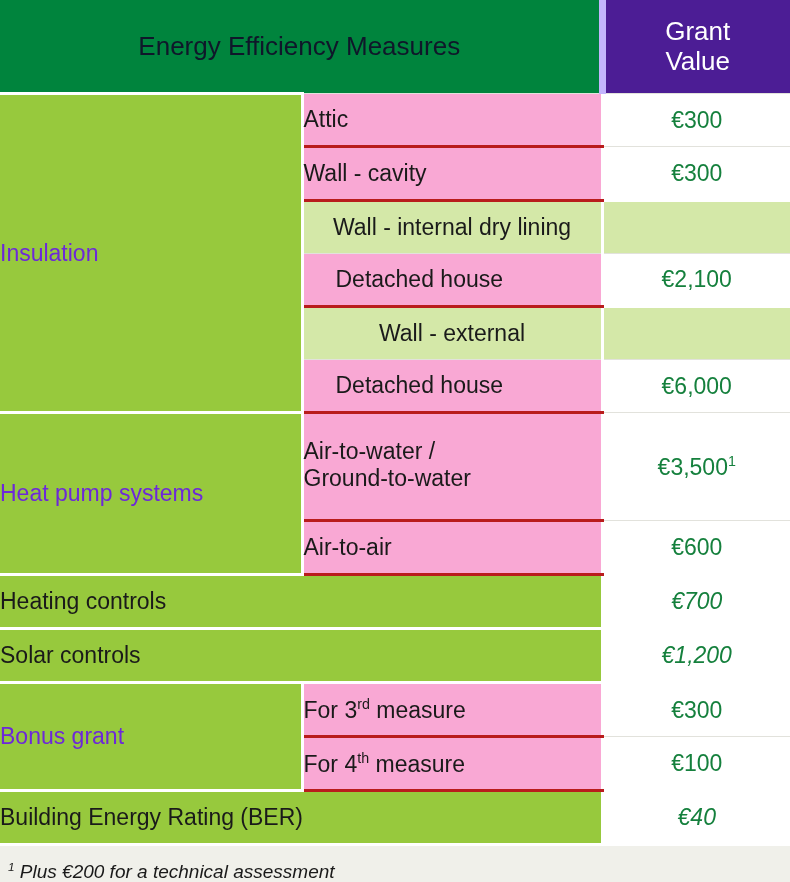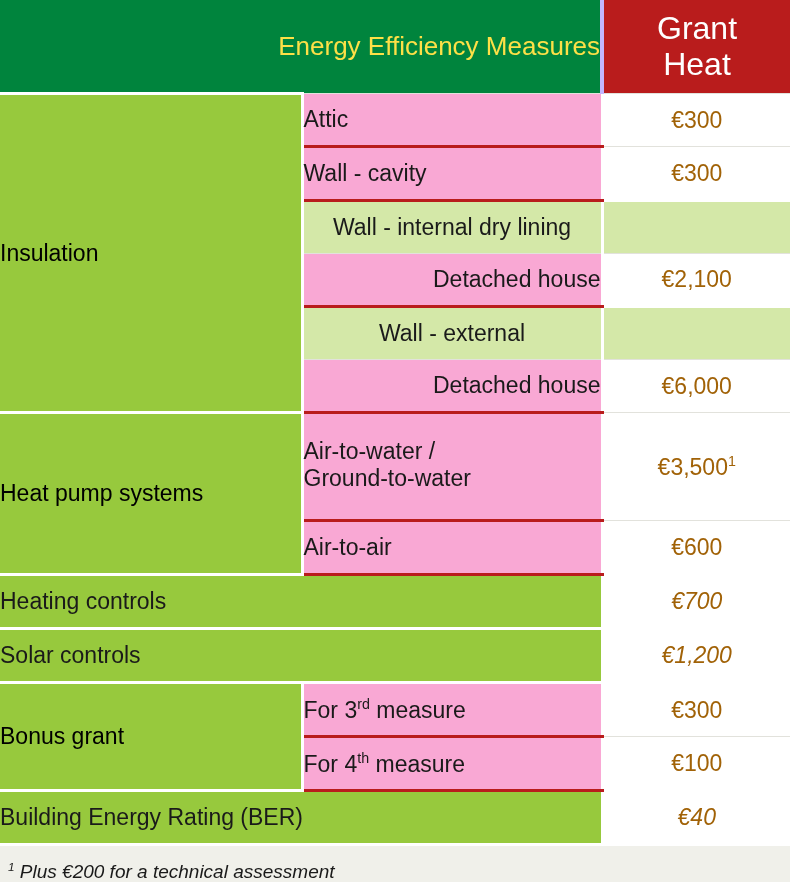--- a/index.html
+++ b/index.html
@@ -29,80 +29,80 @@
     vertical-align: middle;
   }
   
   col.c1 { width: 302px; }
   col.c2 { width: 300px; }
   col.c3 { width: 188px; }
 
   
   .hdr-measures {
     background: #00843d;
-    color: #fde047;
+    color: #0f172a;
     font-size: 26px;
     height: 92px;
     padding: 0 0 0 14px;
-    text-align: right;
+    text-align: center;
     font-weight: normal;
-    border-right: 4px solid #c4b5fd;
+    border-right: 7px solid #c4b5fd;
   }
   .hdr-grant {
-    background: #b91c1c;
+    background: #4c1d95;
     color: #ffffff;
-    font-size: 32px;
+    font-size: 26px;
     height: 92px;
     text-align: center;
     font-weight: normal;
     line-height: 1.12;
   }
   .hdr-grant .l1, .hdr-grant .l2 { display: block; }
 
   
   .cat {
     background: #97c93d;
-    color: #000000;
+    color: #6d28d9;
     font-size: 23px;
     padding-left: 14px;
     border-top: 3px solid #ffffff;
     border-right: 3px solid #ffffff;
     border-bottom: 3px solid #ffffff;
   }
   .cat-tall { }
 
   
   .measure {
     background: #f9a8d4;
     color: #1a1a1a;
     font-size: 23px;
     padding-left: 14px;
     border-top: 1px solid #e2e2dc;
     border-bottom: 3px solid #b91c1c;
     border-right: 3px solid #ffffff;
     height: 51px;
   }
-  .measure.indent { padding-left: 32px; text-align: right; }
+  .measure.indent { padding-left: 32px; }
   .measure.sub-head {
     background: #d4e8a8;
     border-top: 3px solid #ffffff;
     border-bottom: 1px solid #e2e2dc;
     text-align: center;
   }
   .measure.two-line {
     line-height: 1.15;
     padding-top: 4px;
     padding-bottom: 8px;
     margin-left: 18px;
   }
 
   
   .value {
     background: #ffffff;
-    color: #a16207;
+    color: #15803d;
     font-size: 23px;
     text-align: center;
     border-top: 1px solid #e2e2dc;
     border-bottom: 1px solid #e2e2dc;
     height: 51px;
   }
   .value.sub-head {
     background: #d4e8a8;
     border-top: 3px solid #ffffff;
   }
@@ -145,21 +145,21 @@
       <col class="c1">
         <col class="c2">
         <col class="c3">
     </colgroup>
     <tbody>
 
       <tr>
         <th class="hdr-measures" colspan="2">Energy Efficiency Measures</th>
         <th class="hdr-grant">
           <span class="l1">Grant</span>
-          <span class="l2">Heat</span>
+          <span class="l2">Value</span>
         </th>
       </tr>
 
       <tr>
         <td class="cat cat-tall" rowspan="6">Insulation</td>
         <td class="measure">Attic</td>
         <td class="value">€300</td>
       </tr>
       <tr>
         <td class="measure">Wall - cavity</td>

